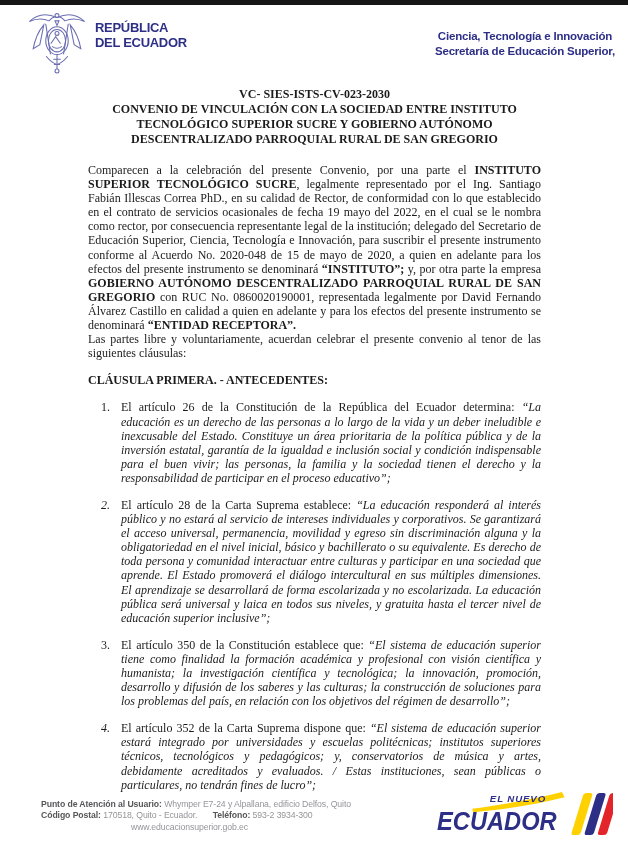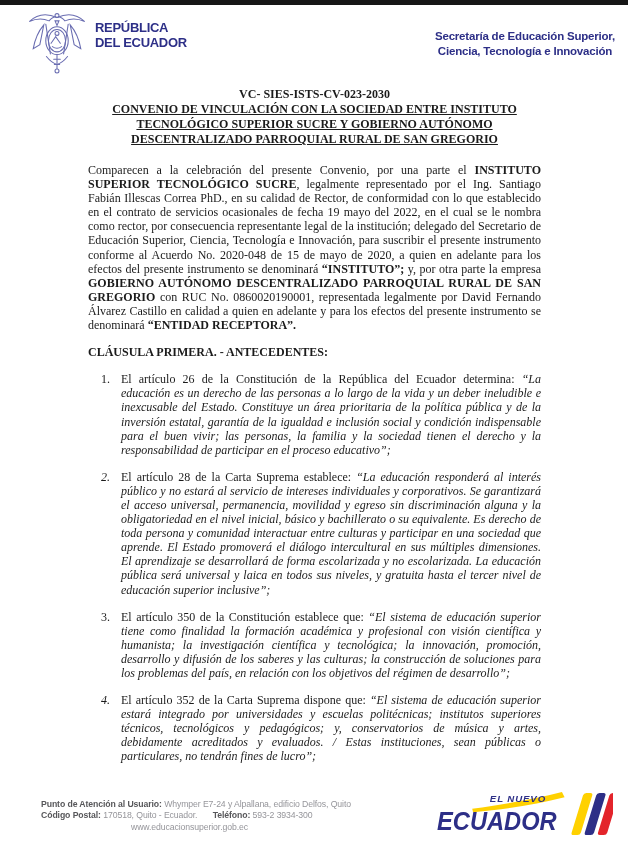--- a/index.html
+++ b/index.html
@@ -66,21 +66,20 @@
     font-weight: bold;
     line-height: 15px;
   }
   .doc-title {
     margin: 0 auto;
     max-width: 436px;
     text-align: center;
     font-weight: bold;
     font-size: 12px;
     line-height: 15px;
-    text-decoration: underline;
   }
   .para { margin: 0; text-align: justify; }
   .para-group { margin-top: 16px; }
   .clause {
     margin: 13px 0 0 0;
     font-size: 12px;
     font-weight: bold;
     text-align: left;
   }
   .items { margin: 13px 0 0 0; padding: 0; list-style: none; }
@@ -134,31 +133,32 @@
         <path d="M34,74 Q42,84 50,86 Q58,84 66,74"></path>
         <path d="M50,72 L50,92 M45,78 L55,78 M46,86 L54,86"></path>
         <circle cx="50" cy="96" r="3"></circle>
       </svg>
       <div class="brand-text">
         <div>REPÚBLICA</div>
         <div>DEL ECUADOR</div>
       </div>
     </div>
     <div class="brand-right">
+      <div>Ciencia, Tecnología e Innovación</div>
       <div>Secretaría de Educación Superior,</div>
-      <div>Ciencia, Tecnología e Innovación</div>
     </div>
   </header>
 
   <main class="doc-main">
     <div class="doc-code">VC- SIES-ISTS-CV-023-2030</div>
     <h1 class="doc-title">CONVENIO DE VINCULACIÓN CON LA SOCIEDAD ENTRE INSTITUTO TECNOLÓGICO SUPERIOR SUCRE Y GOBIERNO AUTÓNOMO DESCENTRALIZADO PARROQUIAL RURAL DE SAN GREGORIO</h1>
 
     <div class="para-group">
       <p class="para"><span class="">Comparecen a la celebración del presente Convenio, por una parte el </span><span class="seg-b ">INSTITUTO SUPERIOR TECNOLÓGICO SUCRE</span><span class="">, legalmente representado por el Ing. Santiago Fabián Illescas Correa PhD., en su calidad de Rector, de conformidad con lo que establecido en el contrato de servicios ocasionales de fecha 19 mayo del 2022, en el cual se le nombra como rector, por consecuencia representante legal de la institución; delegado del Secretario de Educación Superior, Ciencia, Tecnología e Innovación, para suscribir el presente instrumento conforme al Acuerdo No. 2020-048 de 15 de mayo de 2020, a quien en adelante para los efectos del presente instrumento se denominará </span><span class="seg-b ">“INSTITUTO”;</span><span class=""> y, por otra parte la empresa </span><span class="seg-b ">GOBIERNO AUTÓNOMO DESCENTRALIZADO PARROQUIAL RURAL DE SAN GREGORIO</span><span class=""> con RUC No. 0860020190001, representada legalmente por David Fernando Álvarez Castillo en calidad a quien en adelante y para los efectos del presente instrumento se denominará </span><span class="seg-b ">“ENTIDAD RECEPTORA”.</span></p>
+      <p class="para">Las partes libre y voluntariamente, acuerdan celebrar el presente convenio al tenor de las siguientes cláusulas:</p>
     </div>
 
     <h2 class="clause">CLÁUSULA PRIMERA. - ANTECEDENTES:</h2>
 
     <ol class="items">
       <li class="item">
         <span class="num"><span class="">1.</span></span>
         <span class="itxt"><span class="">El artículo 26 de la Constitución de la República del Ecuador determina: </span><span class="seg-i">“La educación es un derecho de las personas a lo largo de la vida y un deber ineludible e inexcusable del Estado. Constituye un área prioritaria de la política pública y de la inversión estatal, garantía de la igualdad e inclusión social y condición indispensable para el buen vivir; las personas, la familia y la sociedad tienen el derecho y la responsabilidad de participar en el proceso educativo”;</span></span>
       </li>
       <li class="item">

